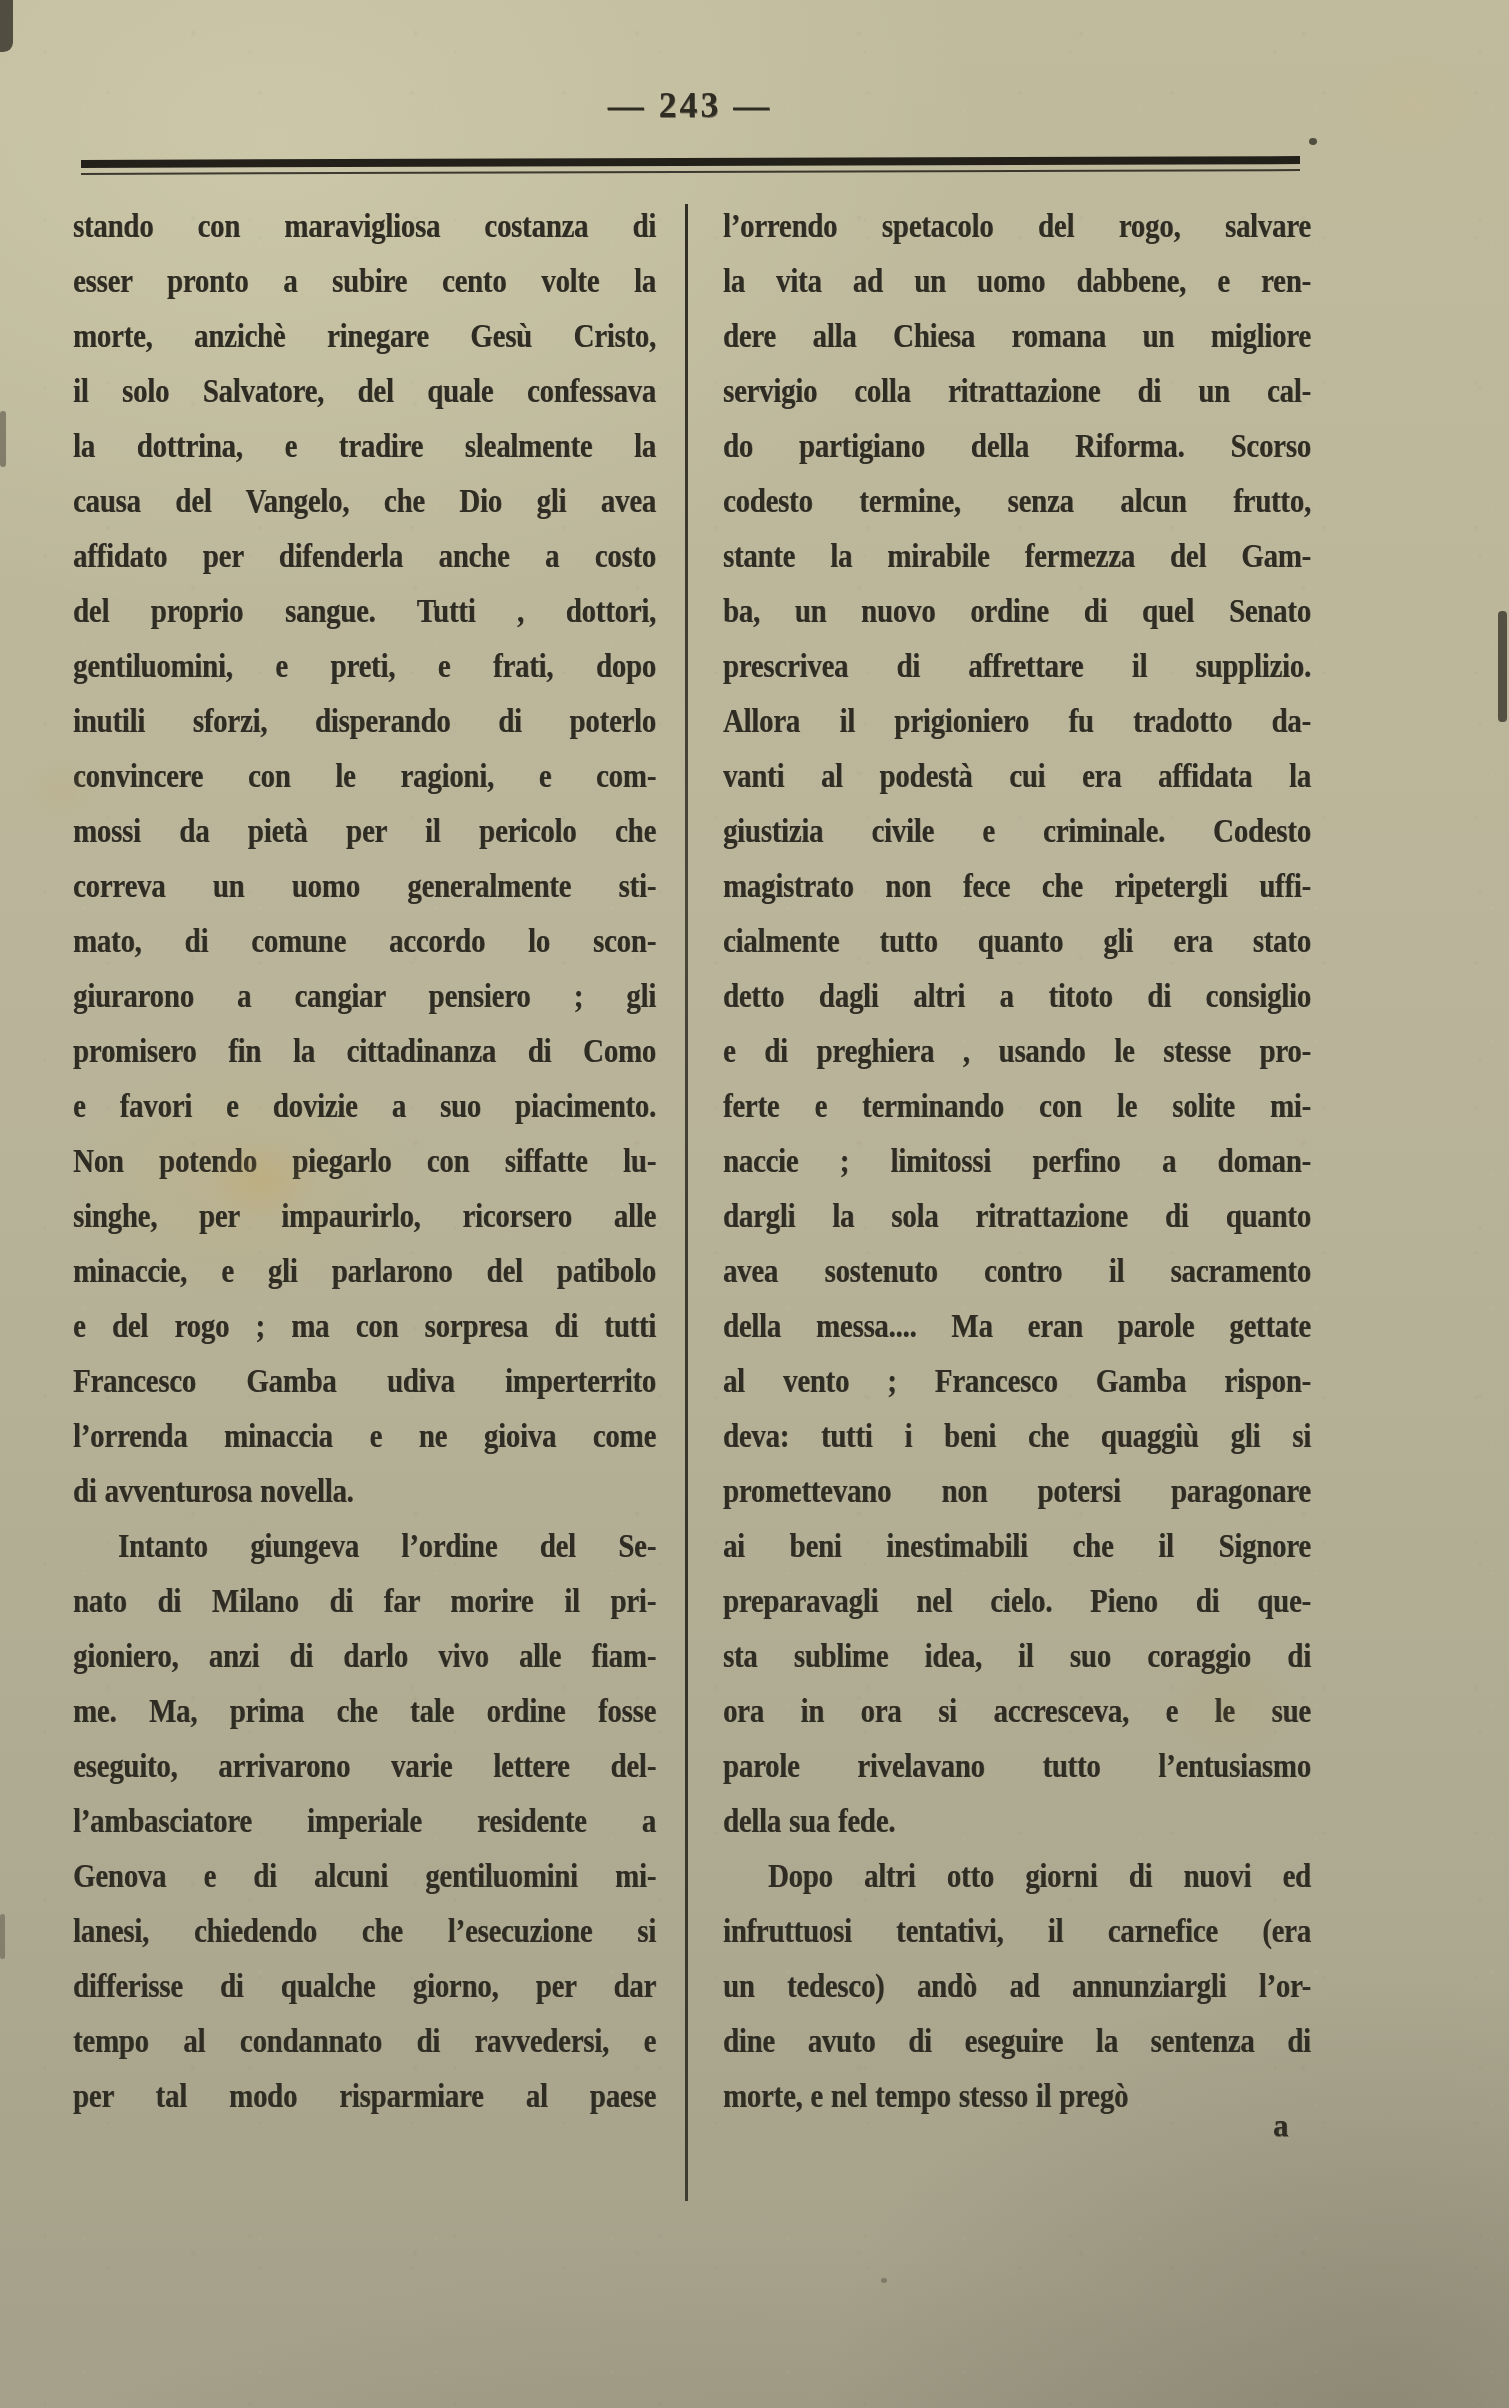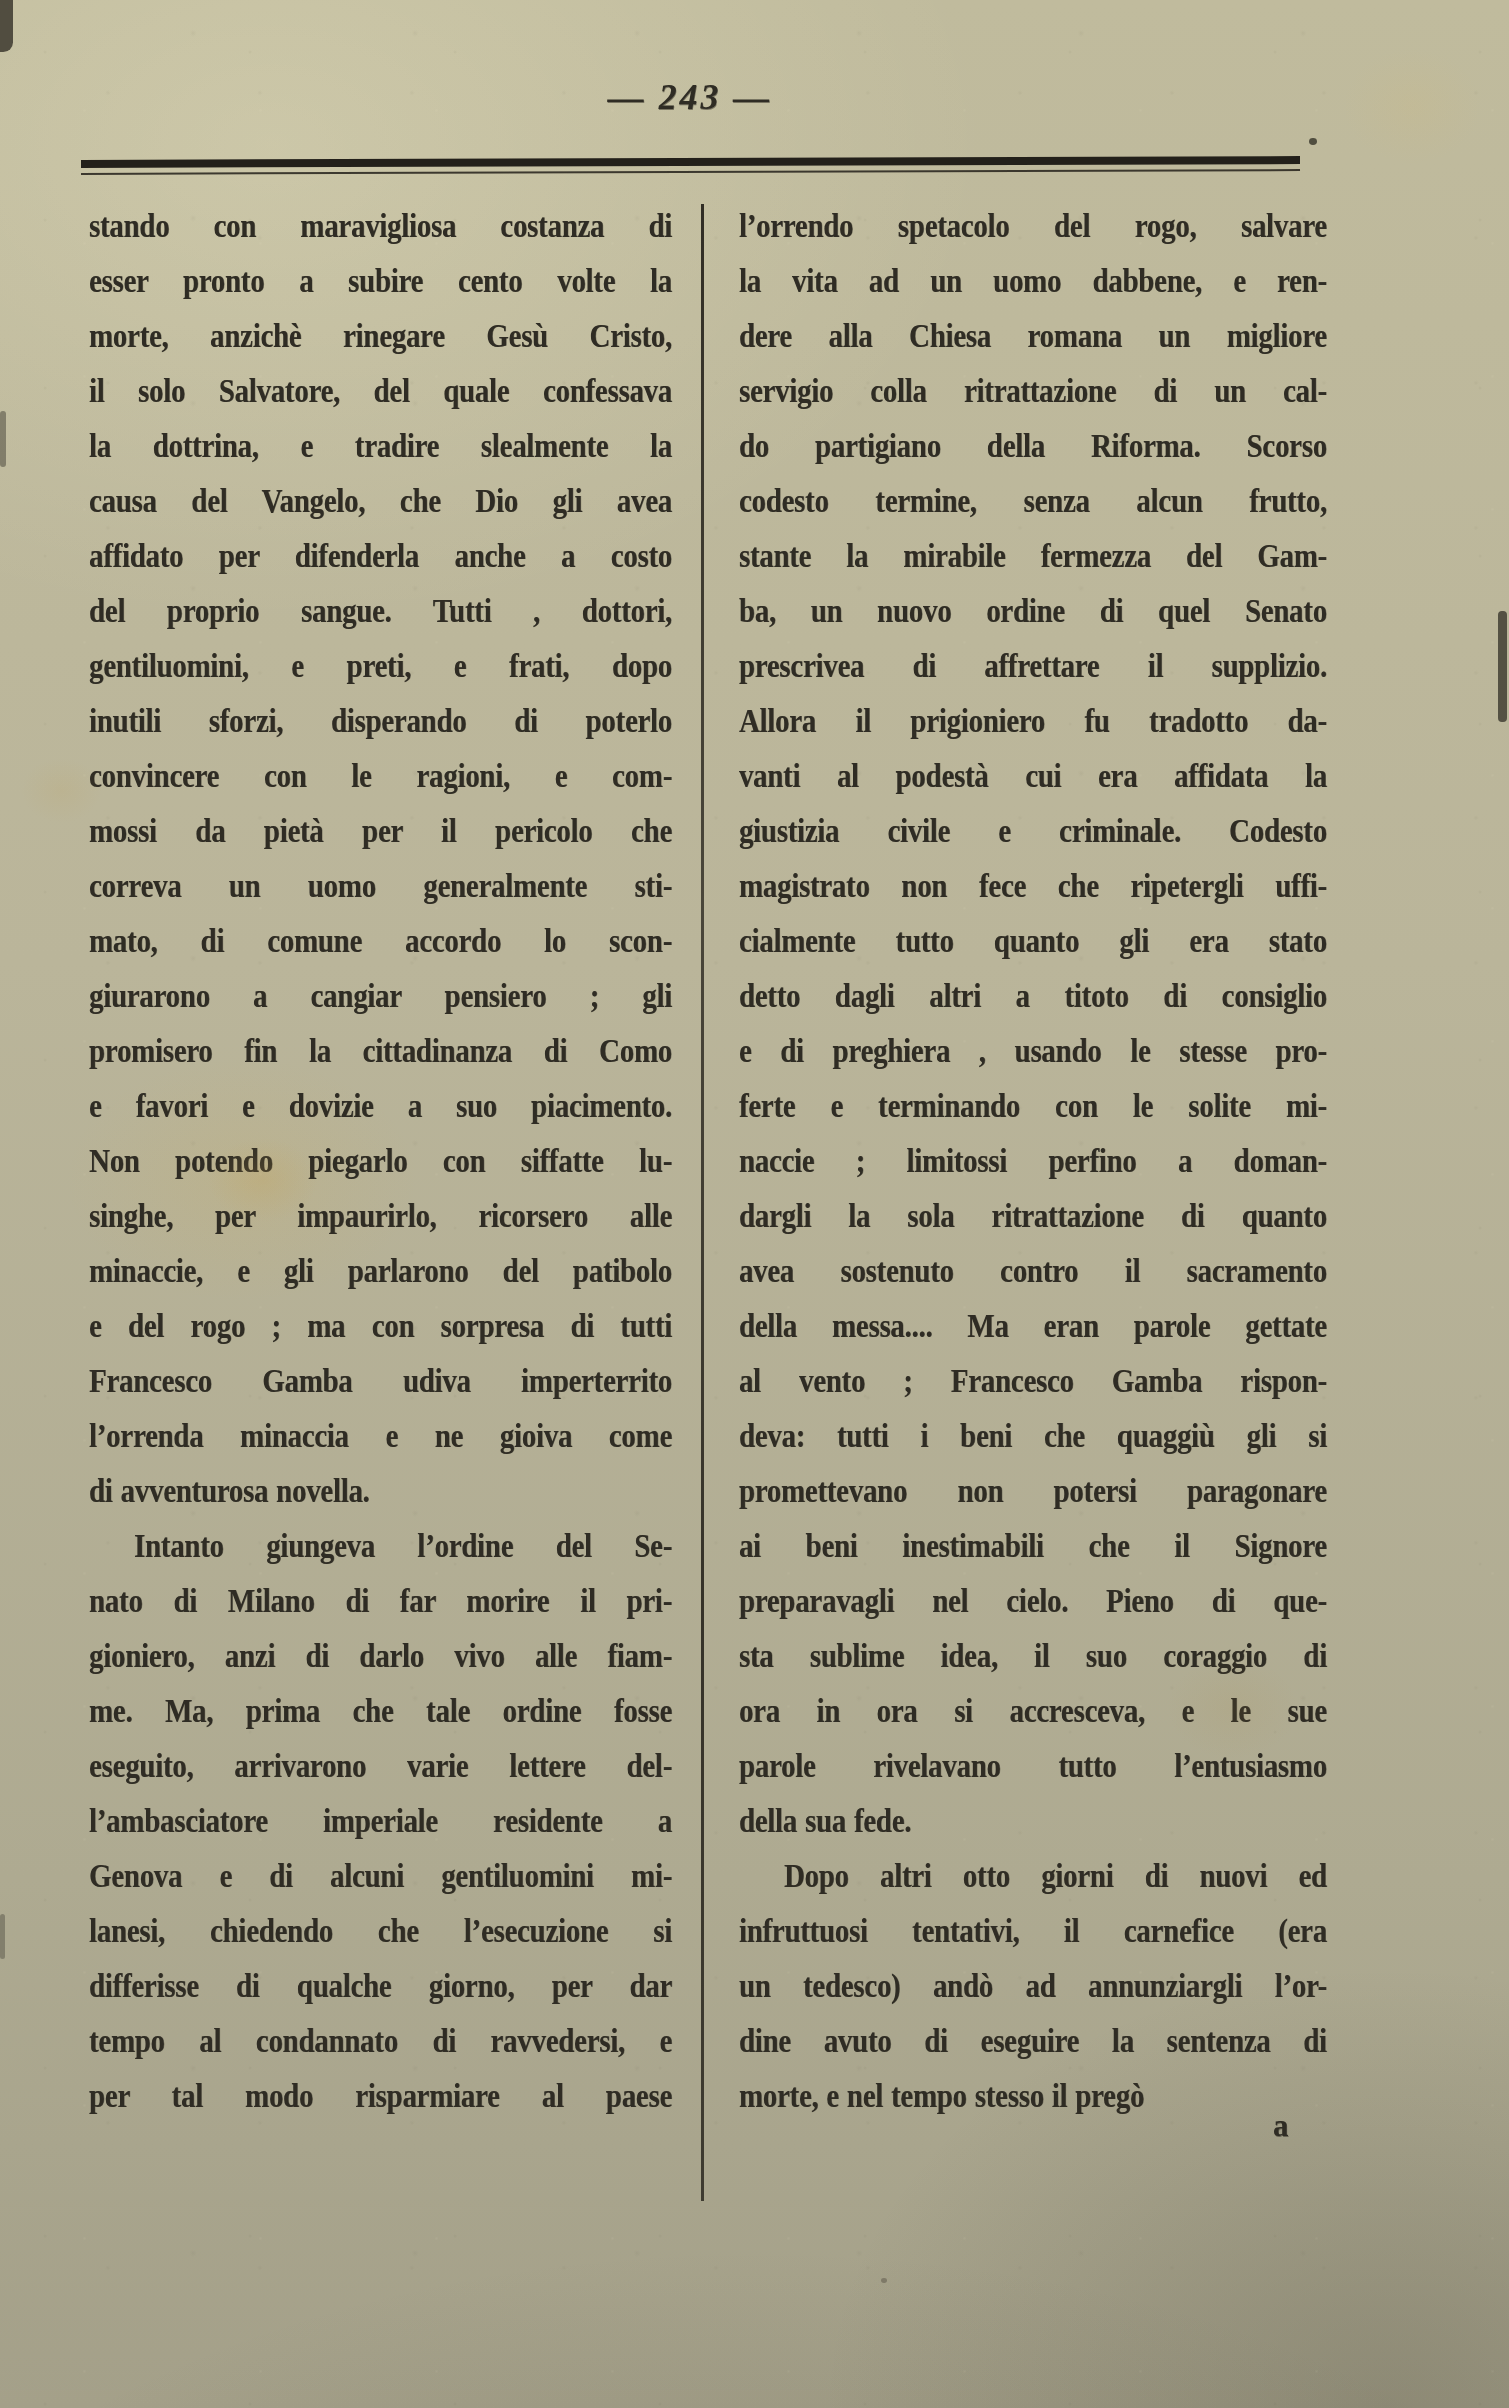--- a/index.html
+++ b/index.html
@@ -26,34 +26,33 @@
   .page::before{
     content:"";position:absolute;inset:0;pointer-events:none;
     background-image:
       radial-gradient(2.9px 2.9px at 22% 31%, rgba(60,55,35,.06), transparent 70%),
       radial-gradient(3.9px 3.9px at 71% 64%, rgba(60,55,35,.05), transparent 70%),
       radial-gradient(2.9px 2.9px at 48% 83%, rgba(255,250,220,.07), transparent 70%),
       radial-gradient(4.9px 4.9px at 87% 18%, rgba(60,55,35,.05), transparent 70%);
     background-size:205px 168px,152px 145px,176px 133px,222px 185px;
   }
   .page-number{
-    position:absolute;left:65px;top:76px;width:1250px;
+    position:absolute;left:65px;top:84px;width:1250px;
     text-align:center;font-size:36px;font-weight:700;
     letter-spacing:2.9px;color:var(--ink);
     text-shadow:0.5px 0.5px 0 rgba(43,40,32,.5);
-    font-style:italic;
   }
   .top-rule{
     position:absolute;left:81px;top:158px;width:1219px;height:4.9px;
     border-top:8.7px solid #23201a;border-bottom:2.9px solid rgba(35,32,26,.85);
     transform:rotate(-0.18deg);
   }
   .columns{
     position:absolute;left:73px;top:198px;width:1239px;
-    display:flex;align-items:flex-start;margin-left:16px;
+    display:flex;align-items:flex-start;
   }
   .col{font-size:29px;font-weight:700;color:var(--ink);}
   .col-left{width:583px;}
   .col-right{width:588px;}
   .divider{
     width:2.9px;height:1997px;margin:5.8px 35px 0 29px;flex:none;
     background:linear-gradient(180deg,
       rgba(36,33,26,.92) 0%, rgba(36,33,26,.75) 35%,
       rgba(36,33,26,.88) 70%, rgba(36,33,26,.8) 100%);
   }

